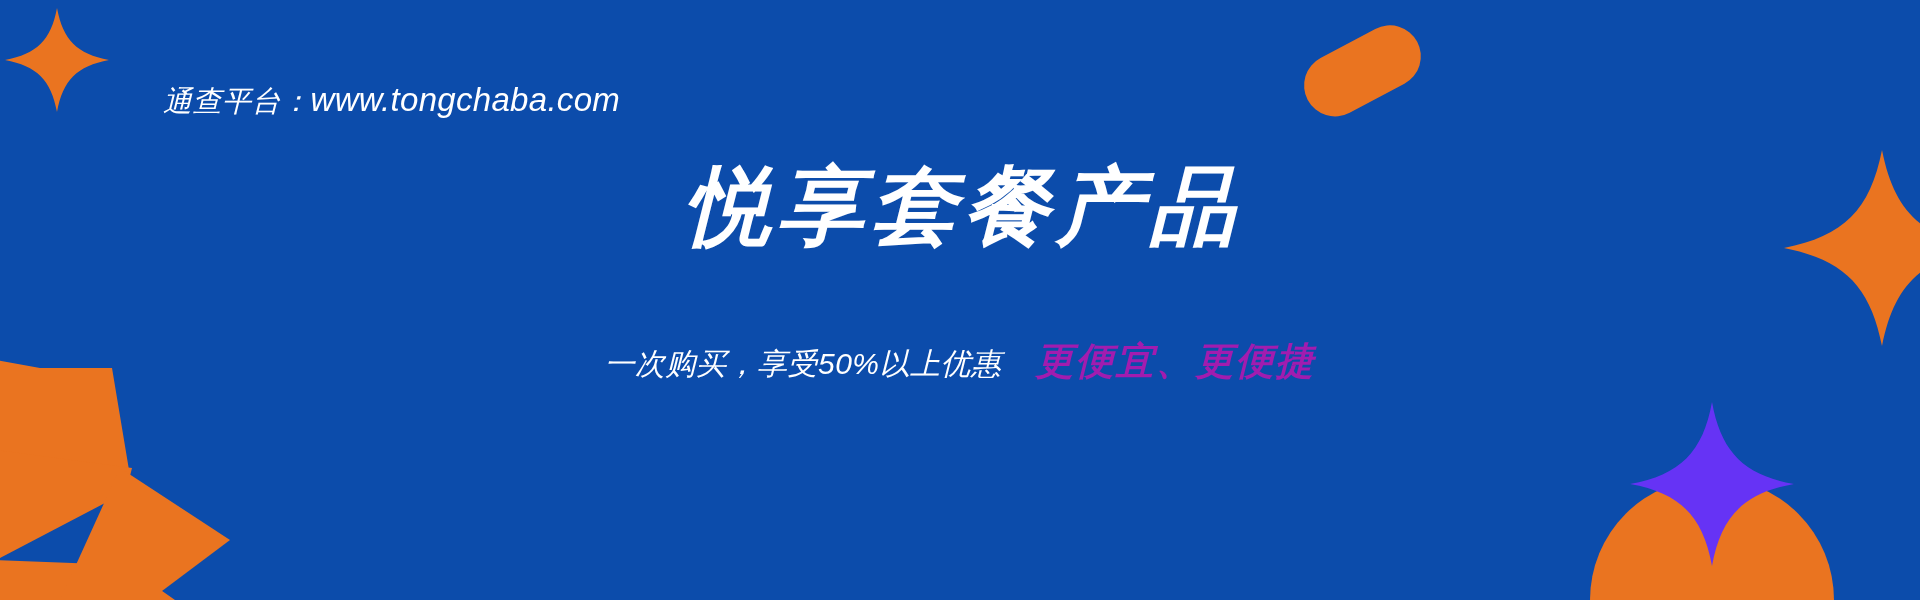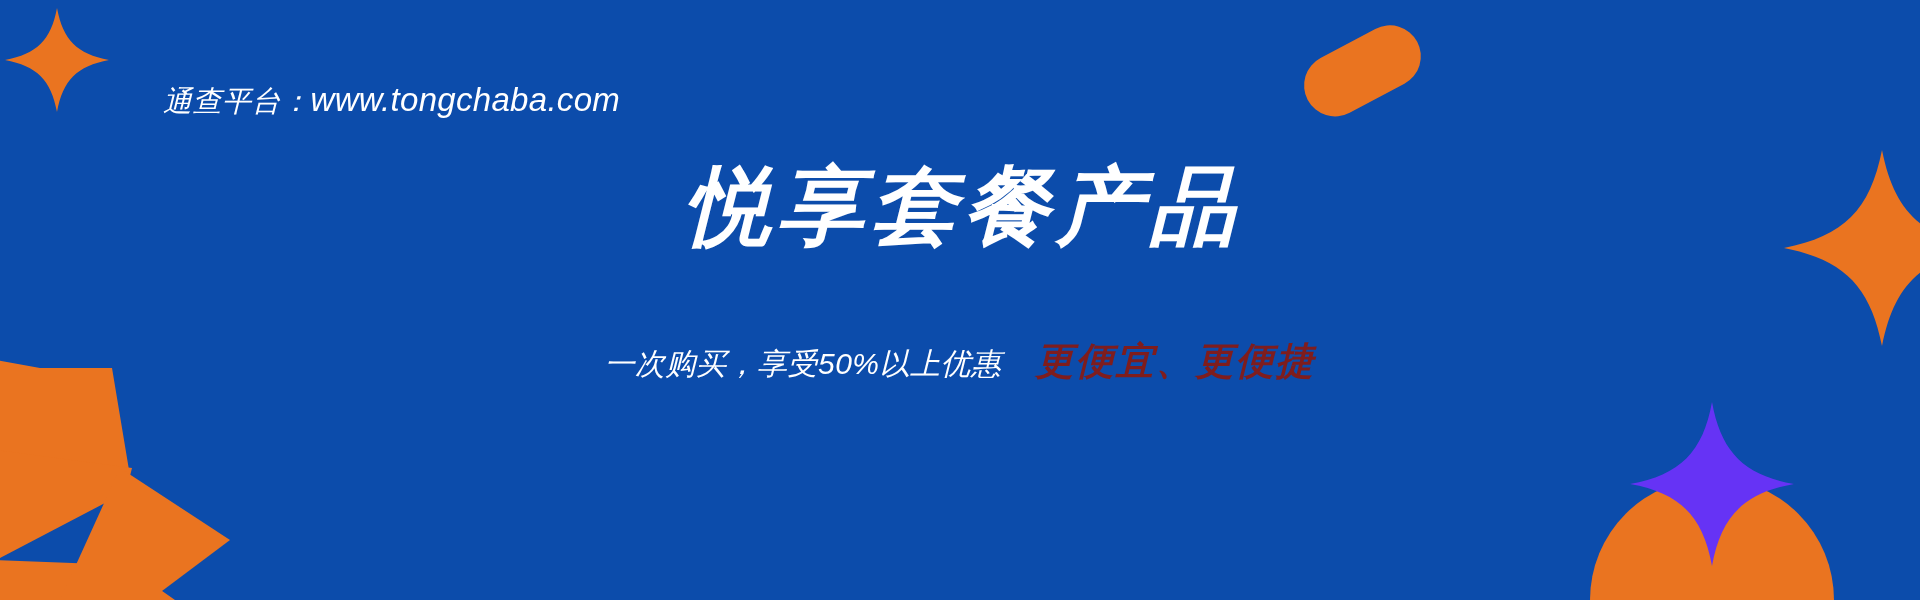--- a/index.html
+++ b/index.html
@@ -83,21 +83,21 @@
     white-space: nowrap;
     margin-top: 48px;
   }
   .subtitle-plain {
     color: #ffffff;
     font-size: 30px;
     letter-spacing: 0.5px;
     line-height: 1;
   }
   .subtitle-highlight {
-    color: #7f1d1d;
+    color: #a21caf;
     font-size: 38px;
     font-weight: bold;
     letter-spacing: 2px;
     line-height: 1;
     margin-left: 34px;
   }
 </style>
 </head>
 <body>
 

